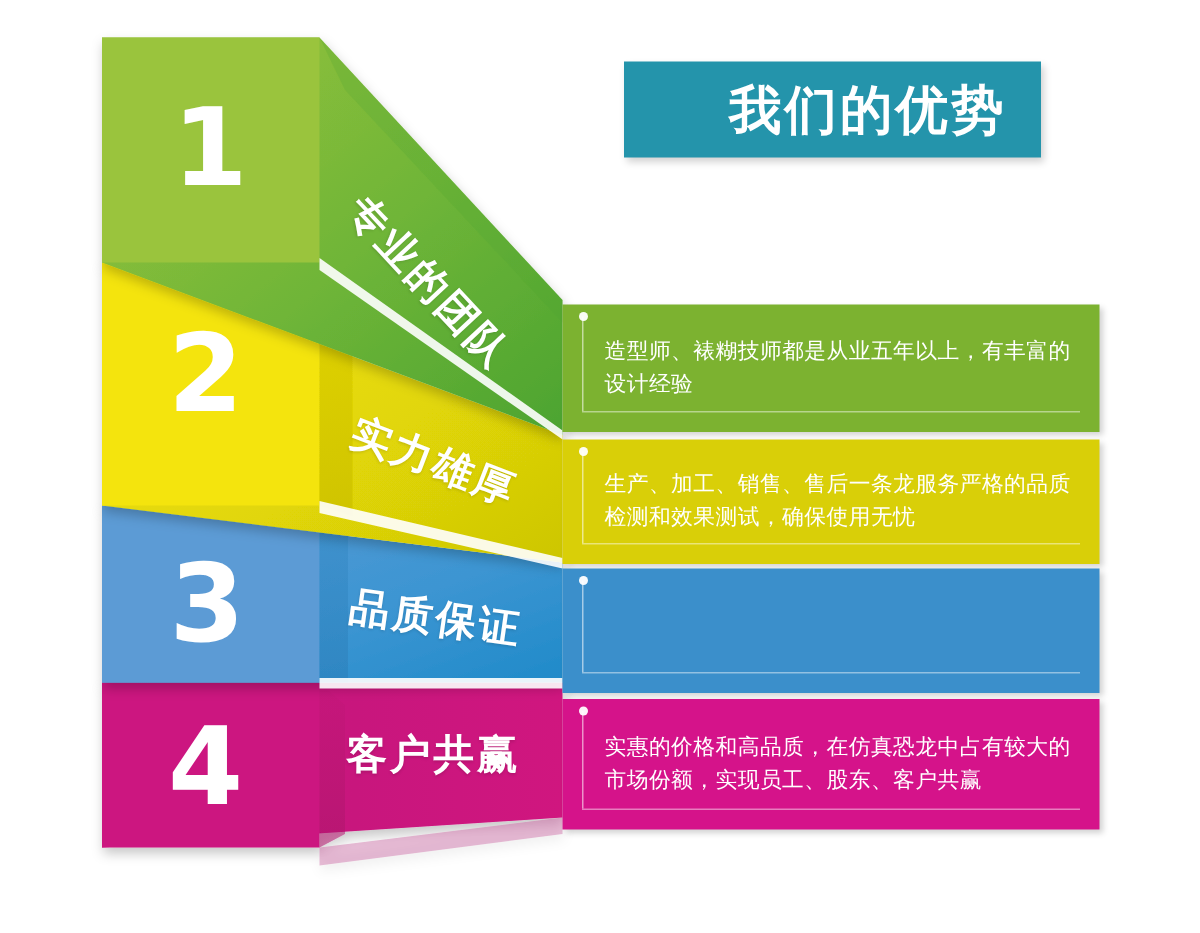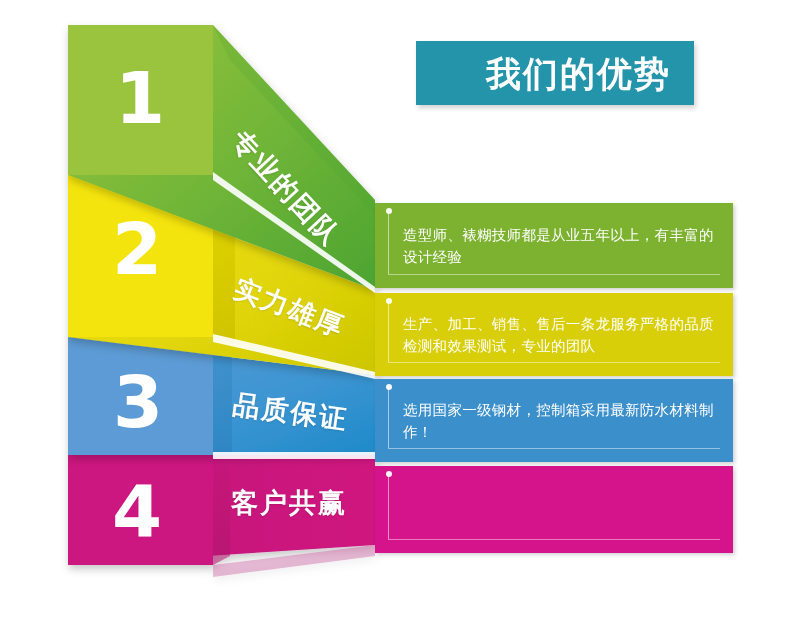--- a/index.html
+++ b/index.html
@@ -174,27 +174,27 @@
 
   <div class="panel" style="top:203px;height:85px;background:#7cb230;">
     <span class="pin"></span>
     <span class="underline"></span>
     <div class="ptext">造型师、裱糊技师都是从业五年以上，有丰富的设计经验</div>
   </div>
 
   <div class="panel" style="top:293px;height:83px;background:#d9cf08;">
     <span class="pin"></span>
     <span class="underline"></span>
-    <div class="ptext">生产、加工、销售、售后一条龙服务严格的品质检测和效果测试，专业的团队</div>
+    <div class="ptext">生产、加工、销售、售后一条龙服务严格的品质检测和效果测试，确保使用无忧</div>
   </div>
 
   <div class="panel" style="top:379px;height:83px;background:#3b8fcb;">
     <span class="pin"></span>
     <span class="underline"></span>
-    <div class="ptext">选用国家一级钢材，控制箱采用最新防水材料制作！</div>
   </div>
 
   <div class="panel" style="top:466px;height:87px;background:#d5138a;">
     <span class="pin"></span>
     <span class="underline"></span>
+    <div class="ptext">实惠的价格和高品质，在仿真恐龙中占有较大的市场份额，实现员工、股东、客户共赢</div>
   </div>
 
 </div>
 
 </body></html>

